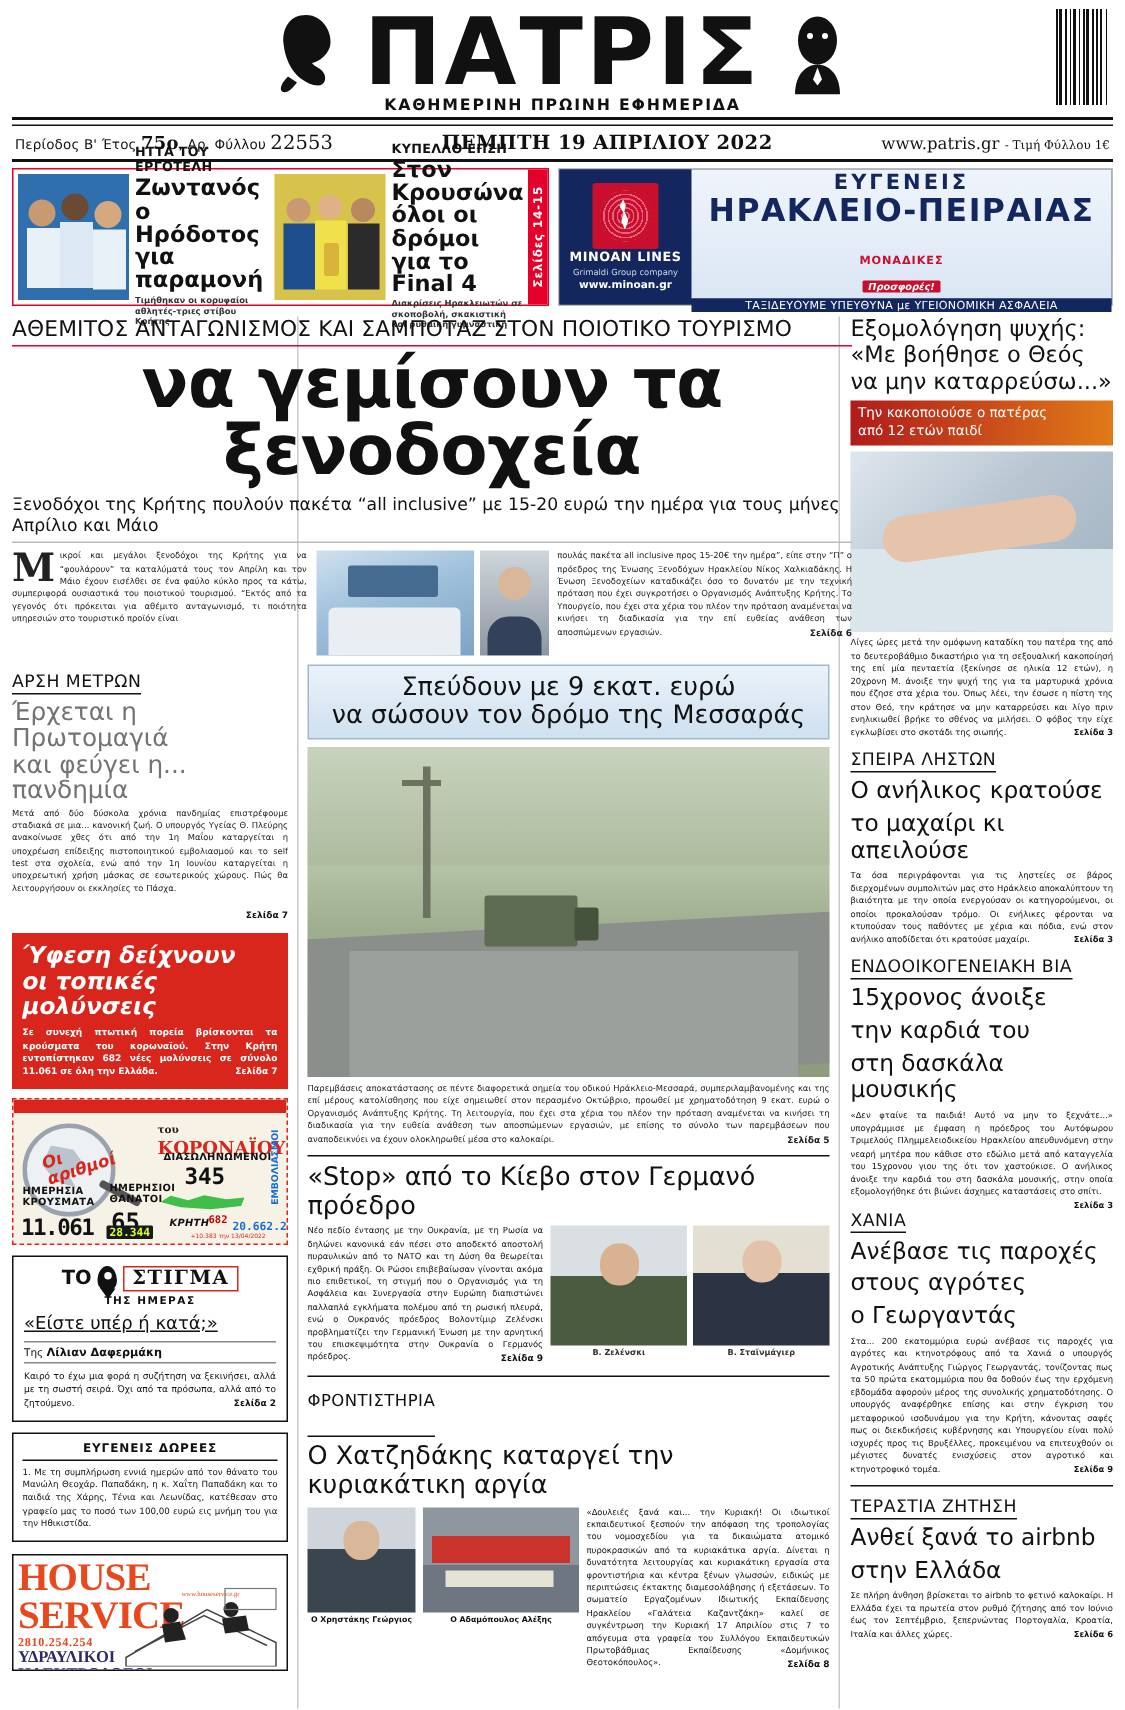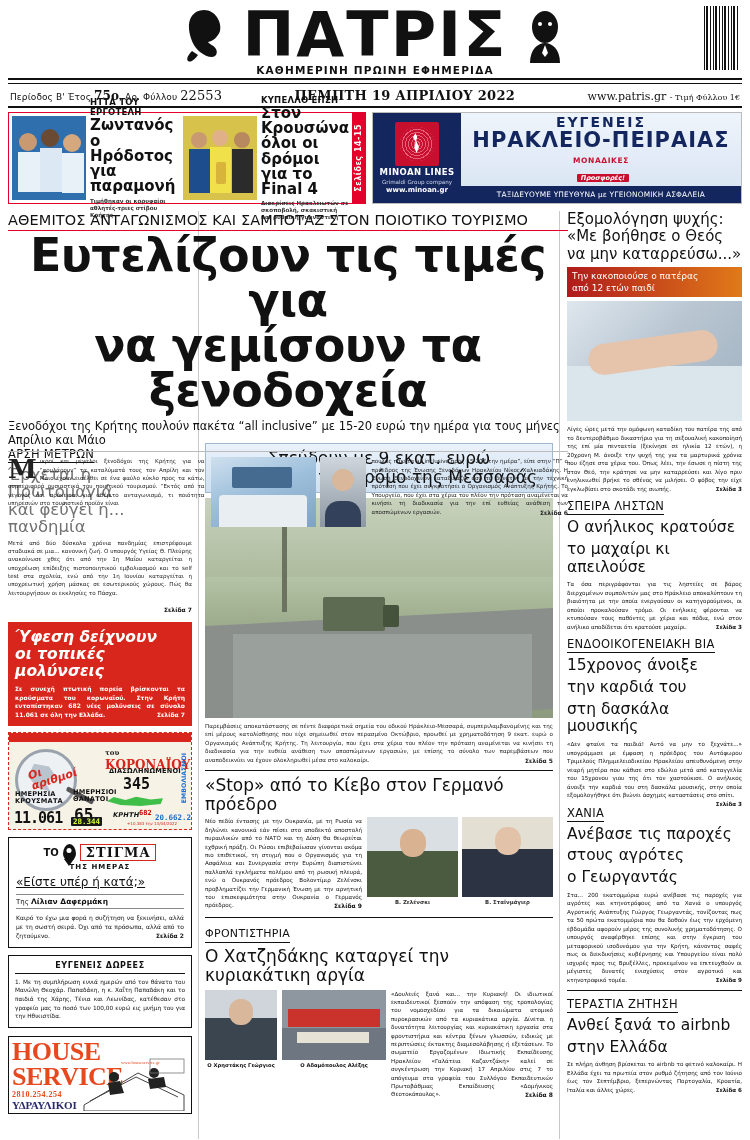--- a/index.html
+++ b/index.html
@@ -46,21 +46,21 @@
      background:repeating-radial-gradient(circle,#c8102e 0 2px,#e8617a 2px 3px);position:relative;}
   .mn-logo .disc:after{content:"";position:absolute;left:13px;top:6px;width:6px;height:20px;background:#fff;
      clip-path:polygon(40% 0,70% 18%,55% 40%,100% 70%,60% 100%,20% 72%,45% 45%,0 22%);}
   .mn-name{font-size:8.5px;font-weight:bold;letter-spacing:.4px;margin-top:2px;text-align:center;line-height:1.05;}
   .mn-grim{font-size:5.6px;margin-top:2px;color:#cdd6ea;}
   .mn-url{font-size:7px;font-weight:bold;margin-top:1px;}
   .mn-right{flex:1;display:flex;flex-direction:column;}
   .mn-band{flex:1;background:linear-gradient(180deg,#eef4fb,#dbe6f4);display:flex;flex-direction:column;align-items:center;justify-content:center;padding:2px 0;}
   .mn-ap{font-size:14px;font-weight:bold;color:#14265e;letter-spacing:2px;line-height:1;}
   .mn-route{font-size:21px;font-weight:bold;color:#14265e;letter-spacing:1px;line-height:1.05;}
-  .mn-badge{margin-top:4px;text-align:right;}
+  .mn-badge{margin-top:18px;text-align:center;}
   .mn-badge .b1{font-size:7.5px;font-weight:bold;color:#c8102e;letter-spacing:.6px;}
   .mn-badge .b2{display:inline-block;background:#c8102e;color:#fff;font-size:6.5px;font-style:italic;font-weight:bold;padding:0 4px;border-radius:1px;}
   .mn-foot{height:17px;background:#14265e;color:#fff;font-size:7.4px;display:flex;align-items:center;justify-content:center;letter-spacing:.2px;}
 
   
   .grid{display:flex;margin-top:7px;gap:0;height:928px;}
   .col-left{flex:0 0 190px;padding-right:6px;box-sizing:border-box;}
   .col-mid{flex:1;padding:0 6px;box-sizing:border-box;border-left:1px solid #c9c9c9;border-right:1px solid #c9c9c9;}
   .col-right{flex:0 0 182px;padding-left:7px;box-sizing:border-box;}
 
@@ -103,21 +103,21 @@
   .cv-stamp{position:absolute;left:20px;top:30px;color:#d9261c;font-weight:bold;font-size:11px;font-style:italic;transform:rotate(-18deg);line-height:1;}
   .cv-lbl{position:absolute;font-size:6.6px;font-weight:bold;color:#111;letter-spacing:.2px;}
   .cv-num{position:absolute;font-family:"DejaVu Sans Mono","Liberation Mono",monospace;font-weight:bold;color:#111;}
   .cv-vacc{position:absolute;right:2px;top:14px;width:11px;height:62px;color:#1b6fd4;font-size:6.2px;font-weight:bold;display:flex;align-items:center;justify-content:center;}
   .cv-vacc span{writing-mode:vertical-rl;transform:rotate(180deg);}
   .cv-dark{background:#17181a;color:#d7ff32;padding:0 2px;border-radius:1px;}
   .cv-crete{position:absolute;left:98px;top:62px;width:56px;height:12px;background:#3fbf4a;clip-path:polygon(0 55%,12% 20%,33% 45%,52% 18%,78% 40%,100% 30%,96% 78%,60% 95%,24% 85%);}
 
   .stigma{margin-top:7px;border:1px solid #111;padding:6px 7px 7px;}
   .stigma-hd{display:flex;align-items:center;justify-content:center;gap:4px;}
-  .st-to{font-size:10px;font-weight:bold;}
+  .st-to{font-size:13px;font-weight:bold;}
   .pin{width:13px;height:17px;background:#111;border-radius:50% 50% 50% 50%/ 58% 58% 42% 42%;position:relative;}
   .pin:after{content:"";position:absolute;left:50%;top:4px;width:5px;height:5px;background:#fff;border-radius:50%;transform:translateX(-50%);}
   .pin:before{content:"";position:absolute;left:50%;bottom:-5px;width:0;height:0;border-left:5px solid transparent;border-right:5px solid transparent;border-top:7px solid #111;transform:translateX(-50%);}
   .st-word{border:1.5px solid #d9261c;color:#111;font-weight:bold;font-size:13px;padding:0 5px;letter-spacing:1px;font-family:"DejaVu Serif","Liberation Serif",serif;}
   .st-day{text-align:center;font-size:7px;font-weight:bold;letter-spacing:1px;margin-top:2px;}
   .st-q{text-align:left;font-size:12px;margin-top:4px;text-decoration:underline;}
   .st-by{font-size:7px;border-top:1px solid #888;border-bottom:1px solid #888;margin-top:5px;padding:2px 0;}
   .st-by b{font-size:7.5px;}
   .st-txt{font-size:6px;line-height:1.5;margin-top:4px;text-align:justify;}
 
@@ -153,21 +153,21 @@
   .pairimg{display:flex;gap:4px;}
   .pairimg .p{flex:1;height:80px;position:relative;overflow:hidden;background:#8a9aa8;}
   .p.zel{background:linear-gradient(180deg,#d9dfe2 0 42%,#4a5b3f 42% 100%);}
   .p.zel:after{content:"";position:absolute;left:50%;top:14%;width:26px;height:28px;border-radius:46%;background:#d9b291;transform:translateX(-50%);}
   .p.ste{background:linear-gradient(180deg,#e3e0d3 0 40%,#2c3342 40% 100%);}
   .p.ste:after{content:"";position:absolute;left:50%;top:12%;width:26px;height:28px;border-radius:46%;background:#e2c3a9;transform:translateX(-50%);}
   .capt{display:flex;gap:4px;font-size:5.4px;font-weight:bold;text-align:center;margin-top:2px;color:#333;}
   .capt div{flex:1;}
 
   .frontis{margin-top:7px;border-top:1px solid #111;padding-top:4px;}
-  .frontis .k{font-size:11px;letter-spacing:.3px;border-bottom:1px solid #111;display:inline-block;padding-bottom:2px;}
+  .frontis .k{font-size:11px;letter-spacing:.3px;border-bottom:1px solid #111;display:inline-block;padding-bottom:17px;}
   .frontis .h{font-size:17px;margin-top:4px;line-height:1.1;}
   .fr-row{display:flex;gap:5px;margin-top:5px;}
   .fr-ph{flex:0 0 72px;}
   .fr-ph .pp{height:70px;background:linear-gradient(180deg,#cfd5da 0 40%,#3a4550 40% 100%);position:relative;overflow:hidden;}
   .fr-ph .pp:after{content:"";position:absolute;left:50%;top:14%;width:24px;height:26px;border-radius:46%;background:#d8b79a;transform:translateX(-50%);}
   .fr-ph .cp{font-size:5.2px;font-weight:bold;text-align:center;margin-top:2px;}
   .fr-proto{flex:0 0 104px;}
   .fr-proto .pr{height:70px;background:linear-gradient(180deg,#8e96a0 0 55%,#6d7681 55% 100%);position:relative;overflow:hidden;}
   .fr-proto .pr .ban{position:absolute;left:6%;top:28%;width:88%;height:26%;background:#c9332b;}
   .fr-proto .pr .ban2{position:absolute;left:14%;top:60%;width:70%;height:16%;background:#e7e2d6;}
@@ -526,21 +526,20 @@
           <span>Σε πλήρη άνθηση βρίσκεται το airbnb το φετινό καλοκαίρι. Η Ελλάδα έχει τα πρωτεία στον ρυθμό ζήτησης από τον Ιούνιο έως τον Σεπτέμβριο, ξεπερνώντας Πορτογαλία, Κροατία, Ιταλία και άλλες χώρες.</span>
           <span class="pl" style="float:right">Σελίδα 6</span>
         </div>
       </div>
     </div>
   </div>
 
   <div class="lead-wrap">
     <div class="lead-kicker">ΑΘΕΜΙΤΟΣ ΑΝΤΑΓΩΝΙΣΜΟΣ ΚΑΙ ΣΑΜΠΟΤΑΖ ΣΤΟΝ ΠΟΙΟΤΙΚΟ ΤΟΥΡΙΣΜΟ</div>
     <div class="lead-rule"></div>
-    <div class="lead-h1">Ευτελίζουν τις τιμές για</div>
     <div class="lead-h1">να γεμίσουν τα ξενοδοχεία</div>
     <div class="lead-dek">Ξενοδόχοι της Κρήτης πουλούν πακέτα “all inclusive” με 15-20 ευρώ την ημέρα για τους μήνες Απρίλιο και Μάιο</div>
     <div class="lead-body">
       <div class="c">
         <span class="dropcap">Μ</span>
         <span>ικροί και μεγάλοι ξενοδόχοι της Κρήτης για να “φουλάρουν” τα καταλύματά τους τον Απρίλη και τον Μάιο έχουν εισέλθει σε ένα φαύλο κύκλο προς τα κάτω, συμπεριφορά ουσιαστικά του ποιοτικού τουρισμού. “Εκτός από τα γεγονός ότι πρόκειται για αθέμιτο ανταγωνισμό, τι ποιότητα υπηρεσιών στο τουριστικό προϊόν είναι</span>
       </div>
       <div class="cpic">
         <div style="display:flex;gap:4px">
           <div class="photo hotel" style="flex:1"></div>

